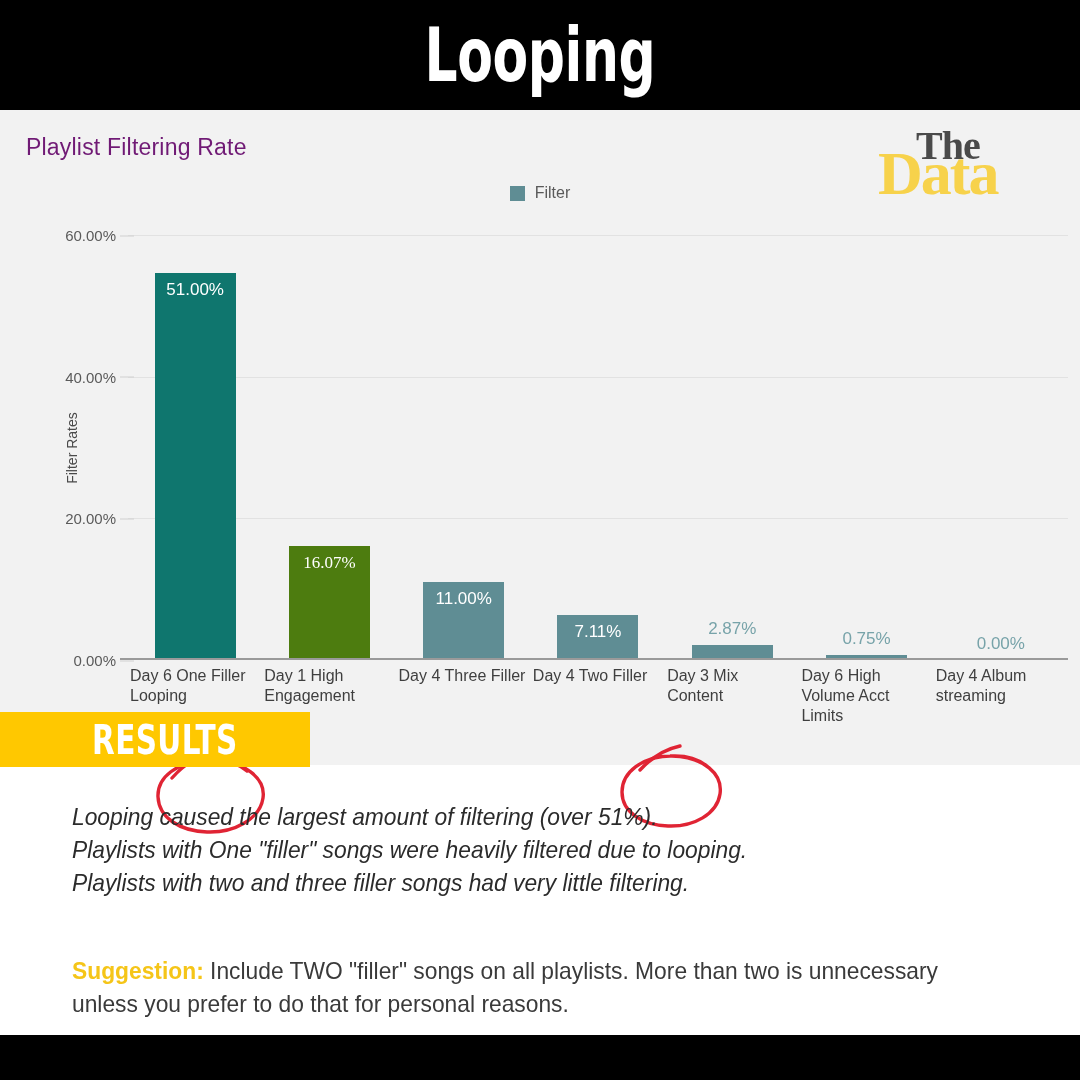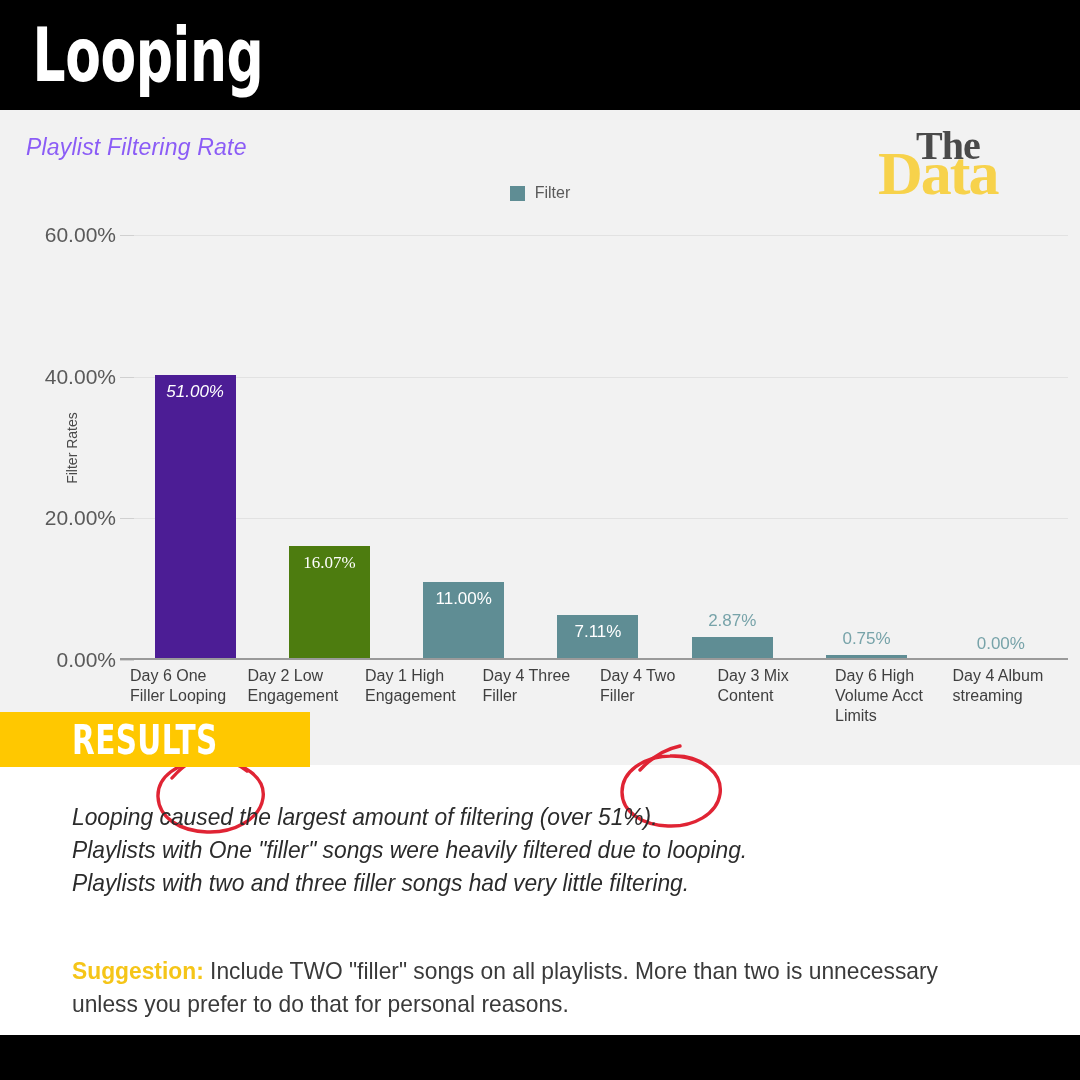--- a/index.html
+++ b/index.html
@@ -8,40 +8,39 @@
     font-family:"Liberation Sans", sans-serif;
     background:#ffffff;
     position:relative;
     overflow:hidden;
   }
 
   
   .title-band{
     position:absolute; left:0; top:0; width:1080px; height:110px;
     background:#000000;
-    display:flex; align-items:center; 
+    display:flex; align-items:center; justify-content:center;
   }
   .title-band h1{
     color:#ffffff;
     font-family:"Liberation Sans Narrow","DejaVu Sans Condensed","Liberation Sans",sans-serif;
     font-size:74px; font-weight:700; letter-spacing:-0.5px;
     transform:scaleX(0.78); transform-origin:center;
     line-height:1;
   }
 
   
   .chart-panel{
     position:absolute; left:0; top:110px; width:1080px; height:655px;
     background:#f2f2f2;
   }
   .chart-title{
     position:absolute; left:26px; top:24px;
-    font-size:23px; color:#8b5cf6; font-weight:400;
+    font-size:23px; color:#701a75; font-weight:400;
     letter-spacing:0.2px;
-    font-style:italic;
   }
   
   .logo{
     position:absolute; right:32px; top:10px; width:170px; height:85px;
   }
   .logo .the{
     position:absolute; left:38px; top:2px;
     font-family:"Liberation Serif","DejaVu Serif",serif;
     font-weight:700; font-size:40px; color:#4a4a4a;
     letter-spacing:-1px; z-index:2;
@@ -66,21 +65,21 @@
     position:absolute; left:128px; top:125px; width:940px; height:425px;
   }
   .gridline{
     position:absolute; left:0; width:100%; height:1px; background:#e2e2e2;
   }
   .axis-base{
     position:absolute; left:-8px; width:calc(100% + 8px); height:2px; background:#9a9a9a; bottom:0;
   }
   .ytick{
     position:absolute; right:calc(100% + 12px); transform:translateY(-50%);
-    font-size:21px; color:#5a5a5a; white-space:nowrap;
+    font-size:15px; color:#5a5a5a; white-space:nowrap;
   }
   .ytick .dash{
     position:absolute; left:calc(100% + 4px); top:50%; width:14px;height:1px;background:#d0d0d0;
   }
   .yaxis-label{
     position:absolute; left:-92px; top:50%;
     transform:translateY(-50%) rotate(-90deg);
     transform-origin:center;
     font-size:14px; color:#4a4a4a; white-space:nowrap;
   }
@@ -116,21 +115,21 @@
   }
 
   
   .annot{ position:absolute; pointer-events:none; }
   #annot-looping{ left:152px; top:638px; width:120px; height:90px; }
   #annot-two-filler{ left:616px; top:634px; width:112px; height:88px; }
 
   
   .results-banner{
     position:absolute; left:0; top:712px; width:310px; height:55px;
-    background:#ffc800; display:flex; align-items:center;
+    background:#ffc800; display:flex; align-items:center;padding-left:20px;
   }
   .results-banner span{
     color:#ffffff; font-weight:700; font-size:40px;
     font-family:"Liberation Sans Narrow","DejaVu Sans Condensed","Liberation Sans",sans-serif;
     transform:scaleX(0.82); transform-origin:left center;
     margin-left:72px; letter-spacing:0.5px; line-height:1;
   }
 
   
   .body-copy{
@@ -183,61 +182,60 @@
         <div class="gridline" style="top: 0px;"></div>
       </div>
     <div id="yticks">
         <div class="ytick" style="top: 425px;">0.00%<span class="dash"></span></div>
         <div class="ytick" style="top: 283.333px;">20.00%<span class="dash"></span></div>
         <div class="ytick" style="top: 141.667px;">40.00%<span class="dash"></span></div>
         <div class="ytick" style="top: 0px;">60.00%<span class="dash"></span></div>
       </div>
     <div class="bars" id="bars">
         <div class="bar-slot">
-          <div class="bar" style="height: 285px; background: #4c1d95; font-style: italic;">
+          <div class="bar" style="height: 387px; background: #0f766e;">
             <div class="bar-val-in">51.00%</div>
           </div>
         </div>
         <div class="bar-slot">
           <div class="bar" style="height: 113.829px; background: #4d7c0f; font-family: Liberation Serif, serif;">
             <div class="bar-val-in">16.07%</div>
           </div>
         </div>
         <div class="bar-slot">
           <div class="bar" style="height: 77.9167px; background: rgb(95, 141, 148);">
             <div class="bar-val-in">11.00%</div>
           </div>
         </div>
         <div class="bar-slot">
           <div class="bar" style="height: 45px; background: rgb(95, 141, 148);">
             <div class="bar-val-in">7.11%</div>
           </div>
         </div>
         <div class="bar-slot">
-          <div class="bar" style="height: 23px; background: rgb(95, 141, 148);">
+          <div class="bar" style="height: 15px; background: rgb(95, 141, 148);">
             <div class="bar-val-out">2.87%</div>
           </div>
         </div>
         <div class="bar-slot">
           <div class="bar" style="height: 5.3125px; background: rgb(95, 141, 148);">
             <div class="bar-val-out">0.75%</div>
           </div>
         </div>
         <div class="bar-slot">
           <div class="bar" style="height: 0px; background: rgb(95, 141, 148);">
             <div class="bar-val-out">0.00%</div>
           </div>
         </div>
       </div>
     <div class="axis-base"></div>
   </div>
 
   <div class="xlabels" id="xlabels">
       <div class="xlabel">Day 6 One Filler Looping</div>
-      <div class="xlabel">Day 2 Low Engagement</div>
       <div class="xlabel">Day 1 High Engagement</div>
       <div class="xlabel">Day 4 Three Filler</div>
       <div class="xlabel">Day 4 Two Filler</div>
       <div class="xlabel">Day 3 Mix Content</div>
       <div class="xlabel">Day 6 High Volume Acct Limits</div>
       <div class="xlabel">Day 4 Album streaming</div>
     </div>
 
   <svg class="annot" id="annot-looping" viewBox="0 0 120 90">
     <path d="M60 12 C92 13, 114 30, 111 50 C108 71, 82 85, 55 84 C28 83, 7 70, 6 49 C5 29, 25 14, 55 12

